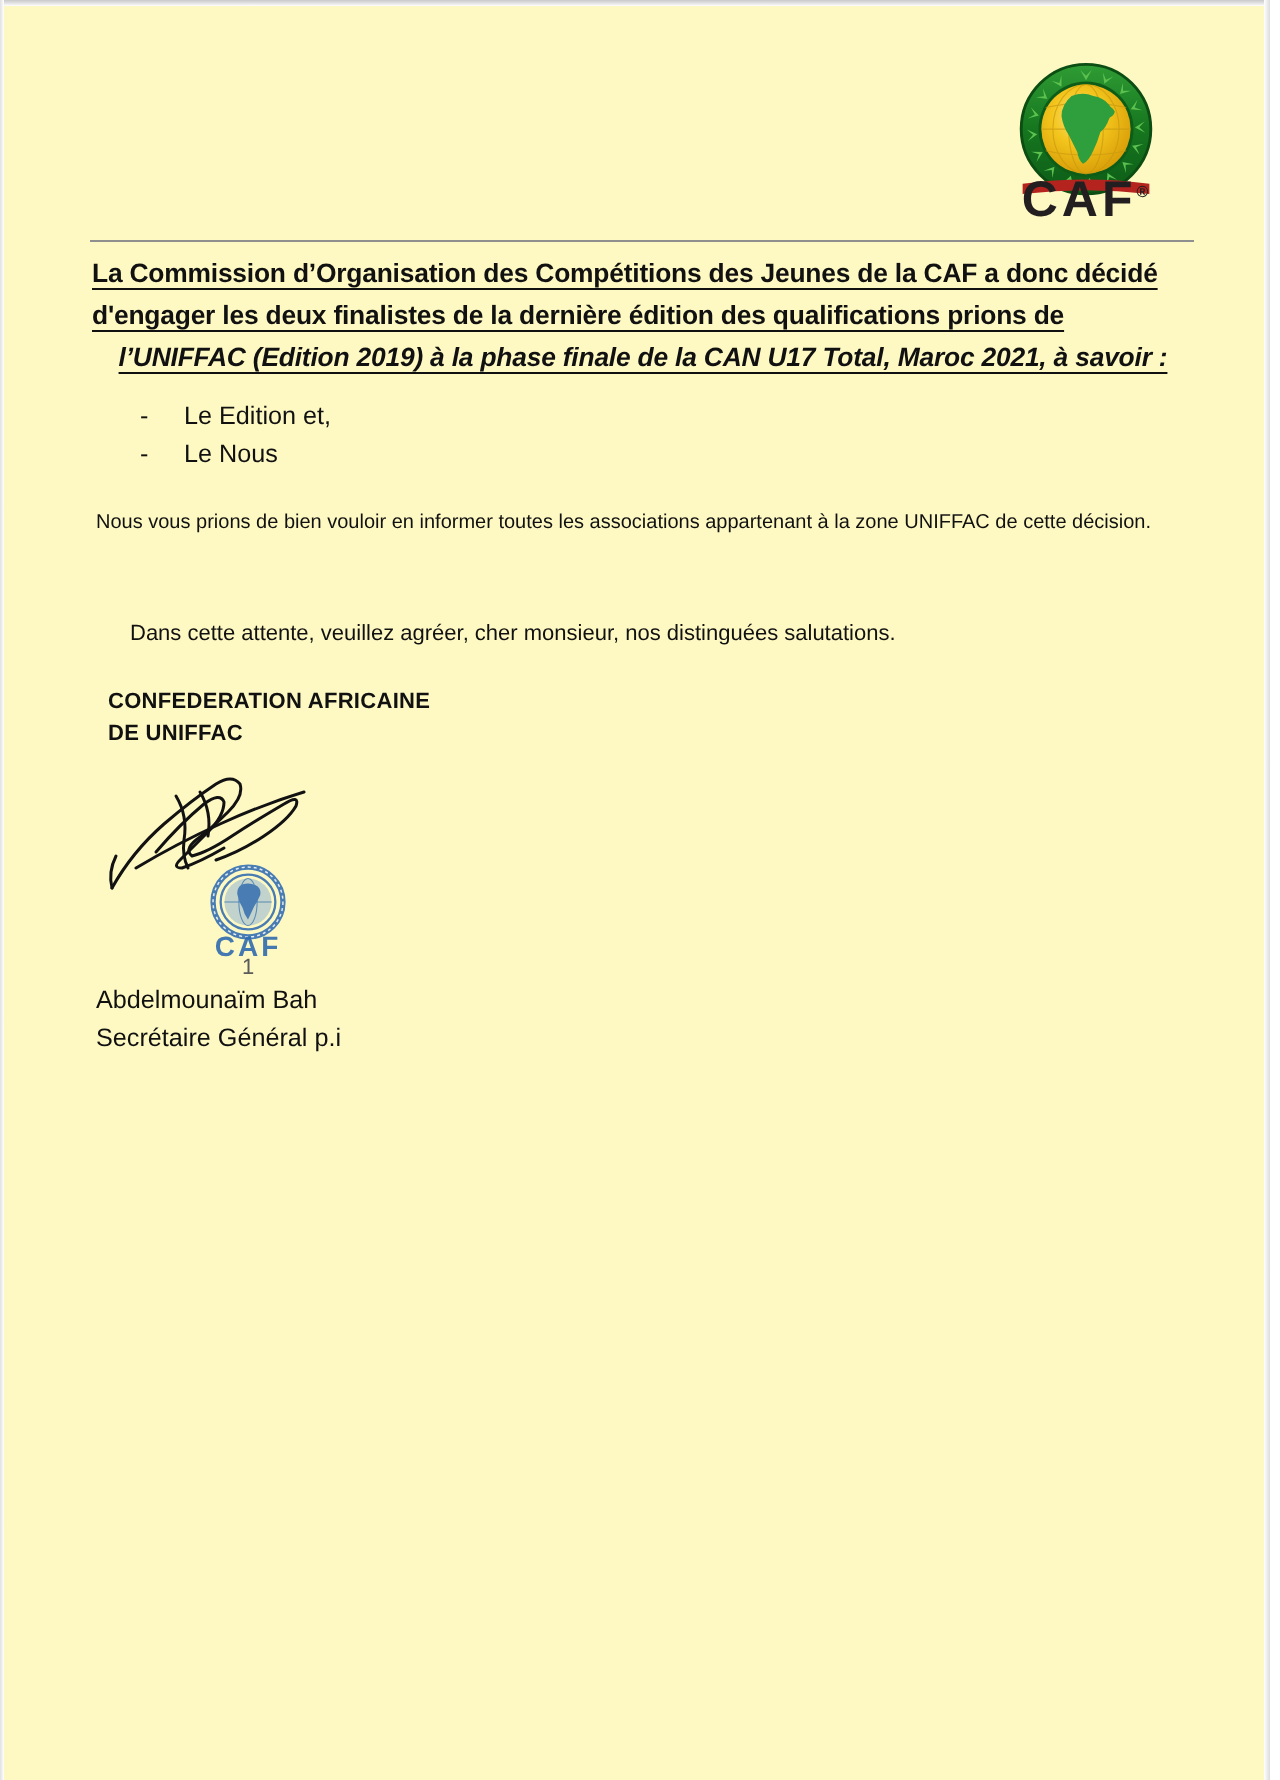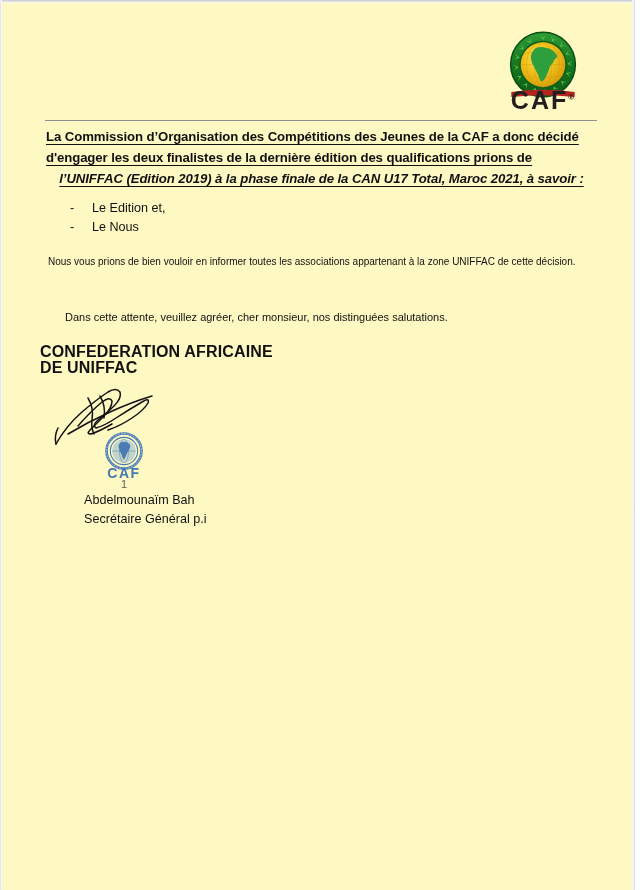--- a/index.html
+++ b/index.html
@@ -135,23 +135,23 @@
   }
   .para-2 {
     left: 65px;
     top: 307px;
     width: 540px;
     font-size: 11px;
     line-height: 20px;
   }
 
   .org-block {
-    left: 40px;
+    left: 54px;
     top: 344px;
-    font-size: 16px;
+    font-size: 11px;
     font-weight: bold;
     line-height: 15.5px;
     letter-spacing: 0.15px;
   }
 
   
   .signature {
     position: absolute;
     left: 48px;
     top: 382px;
@@ -196,21 +196,20 @@
     text-align: center;
     font-size: 11px;
     color: #5b5b5b;
   }
 
   .signer-block {
     left: 48px;
     top: 491px;
     font-size: 12.6px;
     line-height: 18.5px;
-    margin-left: 36px;
   }
 </style>
 </head>
 <body>
 
 <div class="page">
 
   <div class="scan-edge-top"></div>
   <div class="scan-edge-left"></div>
   <div class="scan-edge-right"></div>

